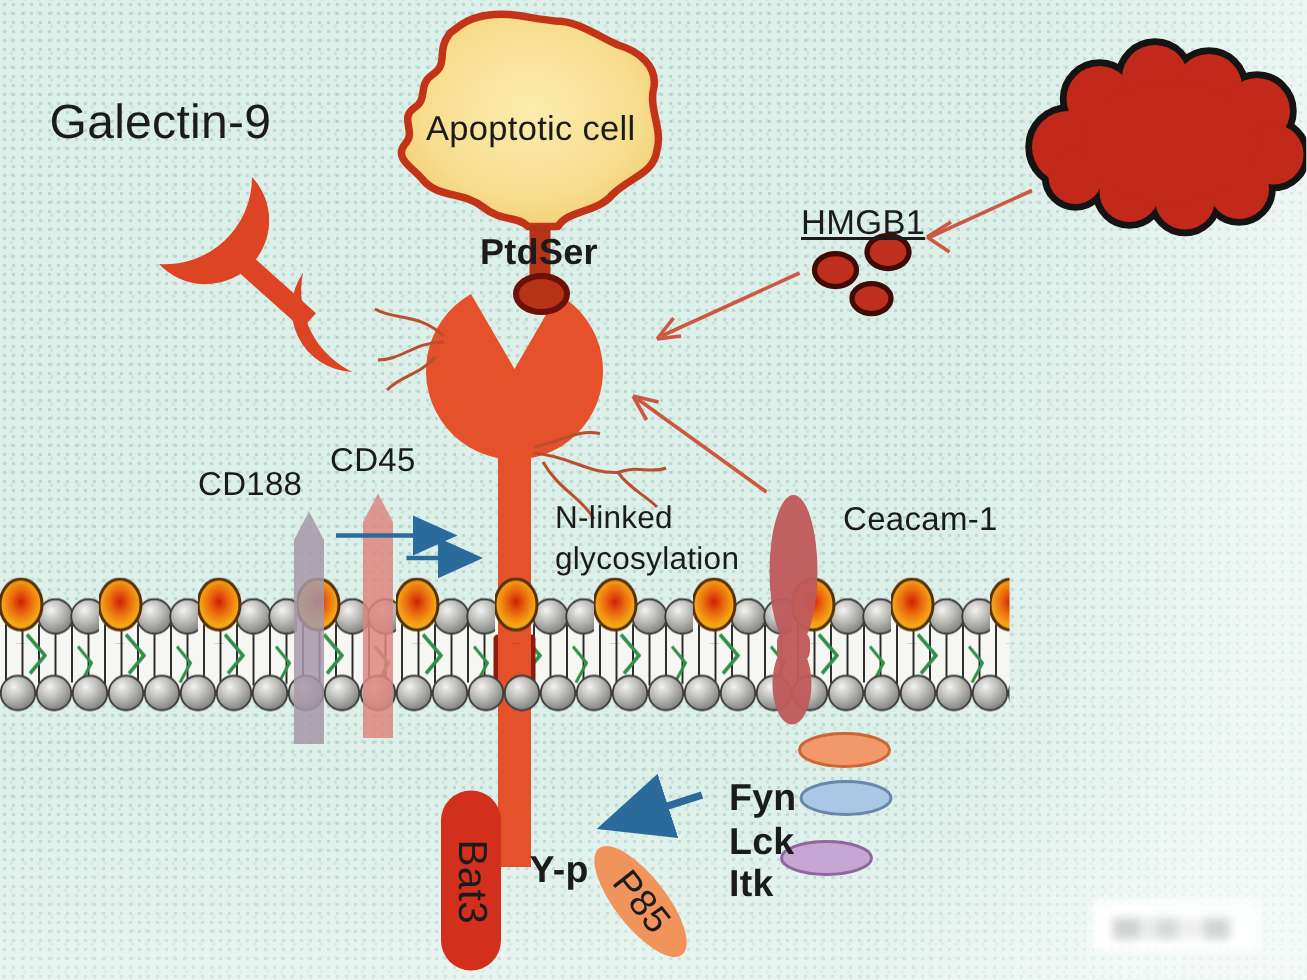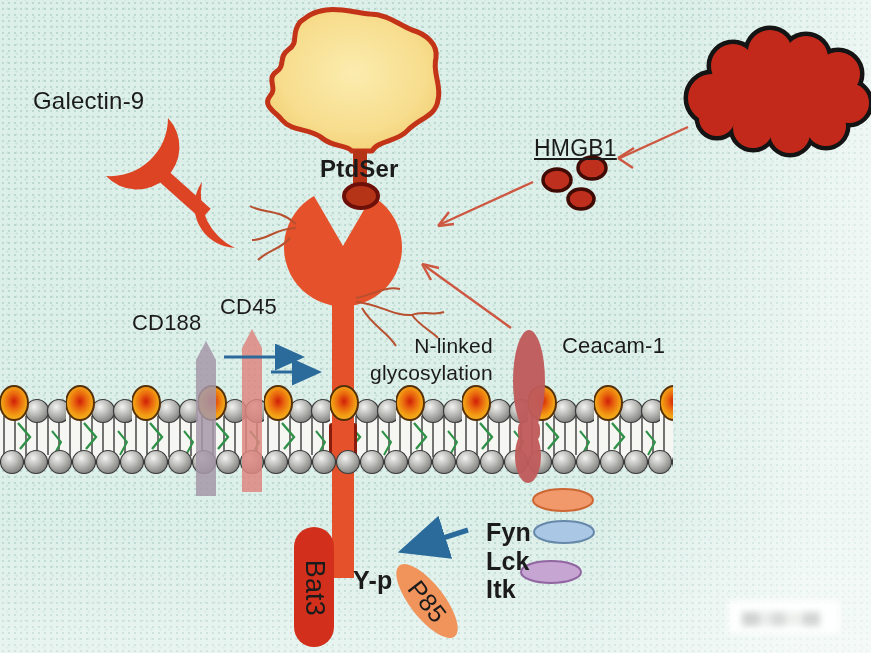--- a/index.html
+++ b/index.html
@@ -16,27 +16,27 @@
     font-family:"Liberation Sans", sans-serif;
   }
   svg{position:absolute; left:0; top:0;}
   .lbl{
     position:absolute; color:#1b1b1b; font-size:22px; line-height:1.1;
     white-space:nowrap; letter-spacing:.2px;
   }
   .bold{font-weight:bold;margin-top:32px;}
   .center{text-align:center;}
   #lbl-apoptotic{left:284px; top:73px; font-size:23px;}
-  #lbl-galectin9{left:33px; top:88px; font-size:24px;text-align:right;}
+  #lbl-galectin9{left:33px; top:64px; font-size:32px;text-align:right;}
   #lbl-ptdser{left:272px; top:156px; font-size:24px; font-weight:600;margin-left:48px;}
   #lbl-hmgb1{left:534px; top:136px; font-size:23px;text-decoration:underline;}
   #lbl-dead{left:700px; top:68px; width:148px; font-size:23px; line-height:28px;}
   #lbl-cd188{left:132px; top:311px;}
   #lbl-cd45{left:220px; top:295px;}
-  #lbl-nlinked{left:370px; top:332px; font-size:21px; line-height:27px;text-align:right;}
+  #lbl-nlinked{left:370px; top:332px; font-size:21px; line-height:27px;}
   #lbl-ceacam{left:562px; top:334px;}
   #lbl-fyn{left:486px; top:487px; font-size:25px;}
   #lbl-lck{left:486px; top:516px; font-size:25px;}
   #lbl-itk{left:486px; top:544px; font-size:25px;}
   #lbl-yp{left:353px; top:535px; font-size:25px;}
   #lbl-bat3{left:274px; top:573px; width:80px; font-size:27px; transform:rotate(90deg);}
   #lbl-p85{left:387px; top:588px; width:80px; font-size:25px; transform:rotate(52deg);}
   #watermark{
     position:absolute; left:728px; top:600px; width:112px; height:34px;
     background:rgba(255,255,255,.9); filter:blur(3px); border-radius:3px;
@@ -205,20 +205,21 @@
   <ellipse cx="427" cy="601" rx="45" ry="17" transform="rotate(52 427 601)" stroke-width="2" fill="#f0945c"></ellipse>
 
   <ellipse cx="563" cy="500" rx="30" ry="11" stroke-width="2" fill="#f2996b"></ellipse>
   <ellipse cx="563" cy="500" rx="30" ry="11" fill="none" stroke-width="2" stroke="#cc6633"></ellipse>
   <ellipse cx="564" cy="532" rx="30" ry="11" fill="#abc7e6"></ellipse>
   <ellipse cx="564" cy="532" rx="30" ry="11" fill="none" stroke-width="2" stroke="#6688aa"></ellipse>
   <ellipse cx="551" cy="572" rx="30" ry="11" fill="#c6a5d3"></ellipse>
   <ellipse cx="551" cy="572" rx="30" ry="11" fill="none" stroke-width="2" stroke="#9166a0"></ellipse>
 </svg>
 
+<div class="lbl" id="lbl-apoptotic">Apoptotic cell</div>
 <div class="lbl" id="lbl-galectin9">Galectin-9</div>
 <div class="lbl" id="lbl-ptdser">PtdSer</div>
 <div class="lbl" id="lbl-hmgb1">HMGB1</div>
 <div class="lbl" id="lbl-cd188">CD188</div>
 <div class="lbl" id="lbl-cd45">CD45</div>
 <div class="lbl" id="lbl-nlinked">
   <span>N-linked</span><br>
   <span>glycosylation</span>
 </div>
 <div class="lbl" id="lbl-ceacam">Ceacam-1</div>

